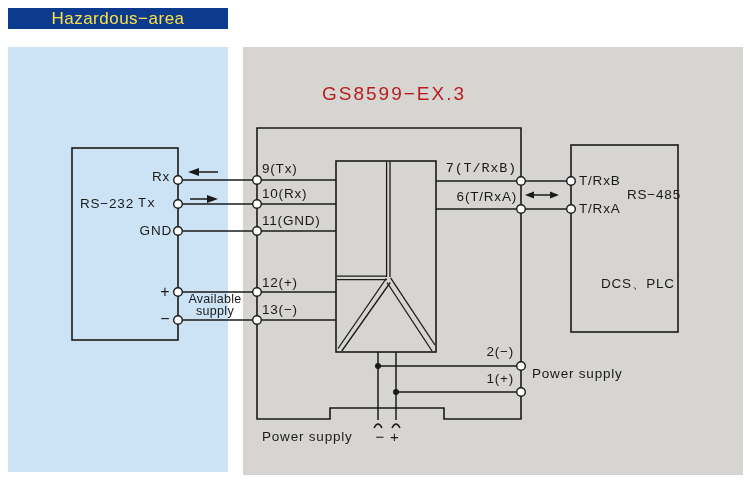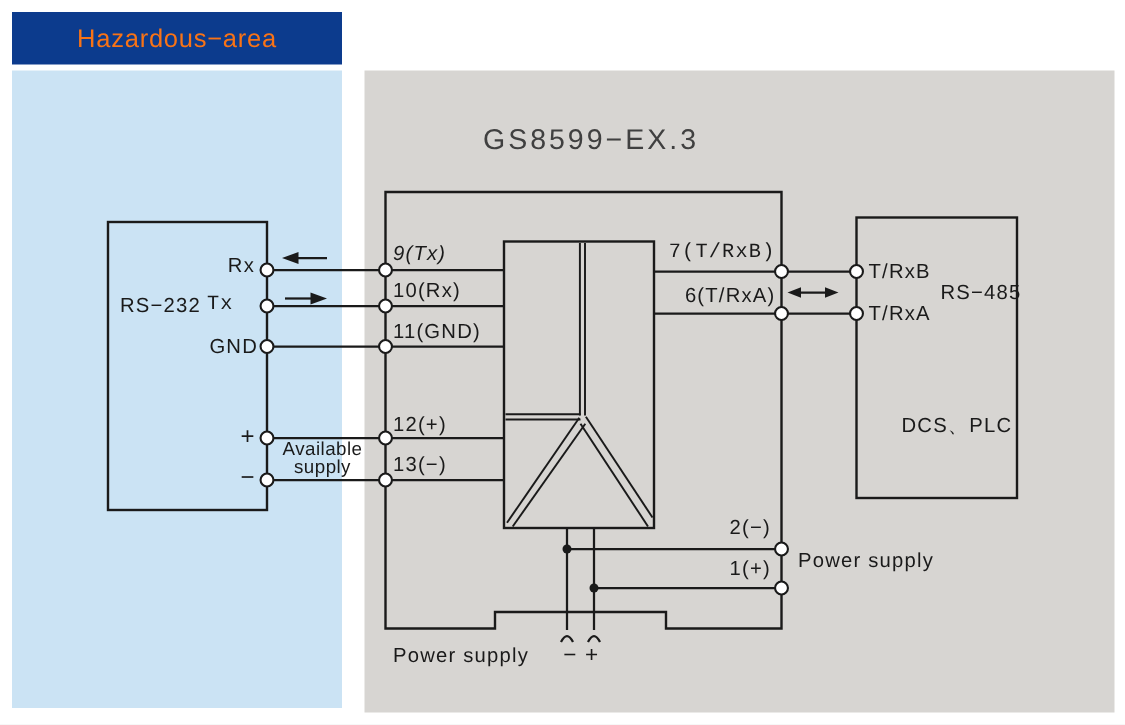--- a/index.html
+++ b/index.html
@@ -4,39 +4,39 @@
 <style>
   :root{
     --header-bg:#0c3b8d;
     --hazard-bg:#cbe3f4;
     --safe-bg:#d7d5d2;
     --line:#1a1a1a;
   }
   html,body{margin:0;padding:0;background:#fff;}
   .stage{position:relative;width:750px;height:483px;background:#fff;overflow:hidden;
          font-family:"Liberation Sans","DejaVu Sans",sans-serif;color:var(--line);}
-  .bar{position:absolute;top:8px;height:35px;background:var(--header-bg);color:#f97316;
+  .bar{position:absolute;top:8px;height:21px;background:var(--header-bg);color:#fde047;
        display:flex;align-items:center;justify-content:center;font-size:17px;letter-spacing:.5px;}
   .bar-left{left:8px;width:220px;}
   .bar-right{left:243px;width:499px;}
   .panel{position:absolute;top:47px;}
   .panel-left{left:8px;width:220px;height:425px;background:var(--hazard-bg);}
   .panel-right{left:243px;width:500px;height:428px;background:var(--safe-bg);}
   svg.wiring{position:absolute;left:0;top:0;}
   .box{fill:none;stroke:var(--line);stroke-width:1.6;}
   .dbl{fill:none;stroke:var(--line);stroke-width:1.3;}
   .wire{fill:none;stroke:var(--line);stroke-width:1.5;}
   .term{fill:#fff;stroke:var(--line);stroke-width:1.4;}
   .dot{fill:var(--line);stroke:none;}
   .ah{fill:var(--line);stroke:none;}
   .lbl{position:absolute;font-size:13.5px;line-height:14px;letter-spacing:.8px;white-space:nowrap;}
   .ra{text-align:right;}
   .ctr{text-align:center;}
   .title{position:absolute;left:280px;top:83px;width:228px;text-align:center;
-         font-size:19px;letter-spacing:2px;color:#404040;}
+         font-size:19px;letter-spacing:2px;color:#b91c1c;}
   .note{position:absolute;left:179px;top:294px;width:72px;text-align:center;
         font-size:12.5px;line-height:11.5px;letter-spacing:.3px;}
   .sign{font-size:16px;letter-spacing:0;}
 </style>
 </head>
 <body>
 
 <div class="stage">
 
   <div class="bar bar-left">Hazardous−area</div>
@@ -111,21 +111,21 @@
     </g>
     <g>
       <path class="wire" d="M531,195 H553"></path>
       <polygon class="ah" points="525,195 534,191.5 534,198.5"></polygon>
       <polygon class="ah" points="559,195 550,191.5 550,198.5"></polygon>
     </g>
   </svg>
 
   <div class="title">GS8599−EX.3</div>
 
-  <div class="lbl" style="left:262px;top:162px;font-style:italic;">9(Tx)</div>
+  <div class="lbl" style="left:262px;top:162px;">9(Tx)</div>
   <div class="lbl" style="left:262px;top:187px;">10(Rx)</div>
   <div class="lbl" style="left:262px;top:214px;">11(GND)</div>
   <div class="lbl" style="left:262px;top:276px;">12(+)</div>
   <div class="lbl" style="left:262px;top:303px;">13(−)</div>
   <div class="lbl ra" style="left:430px;top:162px;width:87px;font-family:Liberation Mono, monospace;">7(T/RxB)</div>
   <div class="lbl ra" style="left:430px;top:190px;width:87px;">6(T/RxA)</div>
   <div class="lbl ra" style="left:470px;top:345px;width:44px;">2(−)</div>
   <div class="lbl ra" style="left:470px;top:372px;width:44px;">1(+)</div>
 
   <div class="lbl ra" style="left:112px;top:170px;width:58px;">Rx</div>

